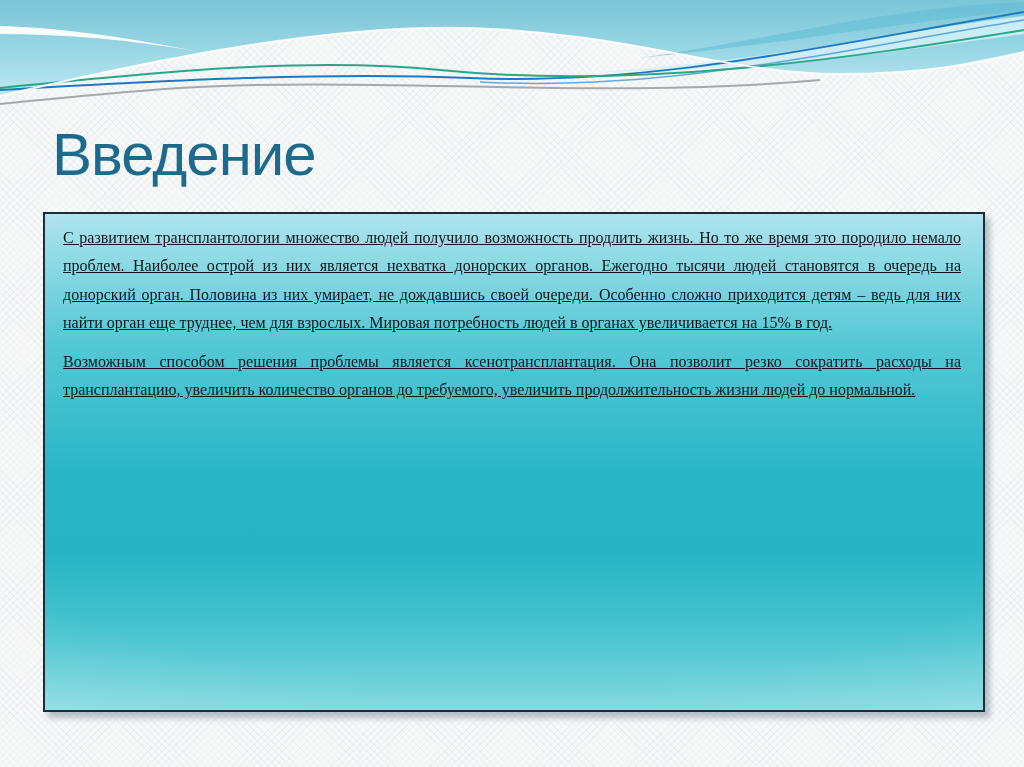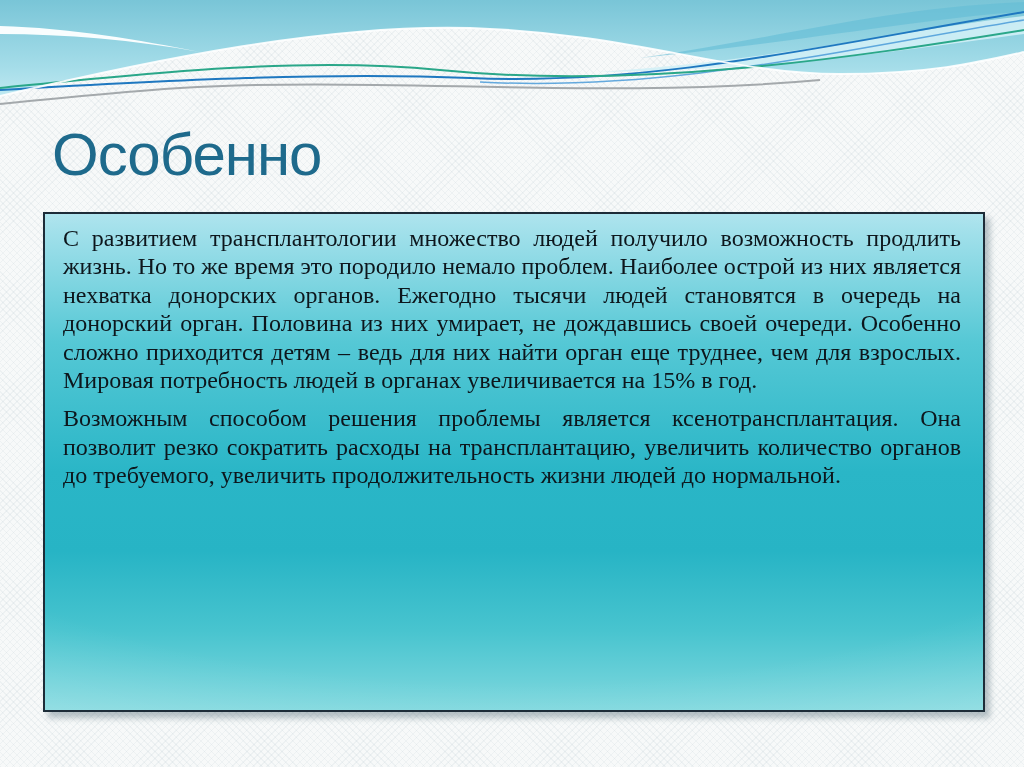--- a/index.html
+++ b/index.html
@@ -46,24 +46,25 @@
     border: 2px solid #1d2c38;
     background:
       radial-gradient(130% 95% at 50% 42%, rgba(255,255,255,0) 55%, rgba(255,255,255,0.42) 100%),
       linear-gradient(180deg, #aee4ee 0%, #55c8d5 26%, #2ab6c7 52%, #27b4c5 68%, #48c4cf 84%, #7fd8de 100%);
     box-shadow: 5px 6px 6px rgba(100,122,132,0.45);
     padding: 10px 22px 10px 18px;
     overflow: hidden;
   }
   .content-box p {
     margin: 0 0 10px 0;
-    font-size: 24px;
+    font-size: 16px;
     line-height: 28.4px;
     text-align: justify;
     color: #0d161c;
+    text-decoration: underline;
   }
   .content-box p:last-child { margin-bottom: 16px; }
 </style>
 </head>
 <body>
 
 <div class="slide">
 
   <svg class="header-wave" viewBox="0 0 1024 132" xmlns="http://www.w3.org/2000/svg" aria-hidden="true">
     <defs>
@@ -82,20 +83,20 @@
 
     <path d="M0,26 C70,28 140,40 200,52 C135,40 65,34 0,34 Z" fill="#ffffff" opacity="0.95"></path>
 
     <path d="M1024,12 C840,42 660,86 470,78 C330,72 170,80 0,90" fill="none" stroke="#1f78c0" stroke-width="2"></path>
     <path d="M1024,20 C850,48 670,92 480,82" fill="none" stroke="#4a9bd8" stroke-width="1.5" stroke-opacity="0.85"></path>
     <path d="M1024,30 C850,58 640,90 440,70 C300,56 140,74 0,88" fill="none" stroke="#2aa789" stroke-width="2"></path>
     <path d="M820,80 C600,100 380,76 180,88 C120,92 60,98 0,104" fill="none" stroke="#a4a9ac" stroke-width="2"></path>
     <path d="M0,96 C160,58 330,24 470,28 C640,34 720,73 840,74 C930,74 980,62 1024,52" fill="none" stroke="#ffffff" stroke-width="2" stroke-opacity="0.9"></path>
   </svg>
 
-  <h1 class="page-title">Особенно</h1>
+  <h1 class="page-title">Введение</h1>
 
   <div class="content-box">
     <p>С развитием трансплантологии множество людей получило возможность продлить жизнь. Но то же время это породило немало проблем. Наиболее острой из них является нехватка донорских органов. Ежегодно тысячи людей становятся в очередь на донорский орган. Половина из них умирает, не дождавшись своей очереди. Особенно сложно приходится детям – ведь для них найти орган еще труднее, чем для взрослых. Мировая потребность людей в органах увеличивается на 15% в год.</p>
     <p>Возможным способом решения проблемы является ксенотрансплантация. Она позволит резко сократить расходы на трансплантацию, увеличить количество органов до требуемого, увеличить продолжительность жизни людей до нормальной.</p>
   </div>
 
 </div>
 
 </body></html>

